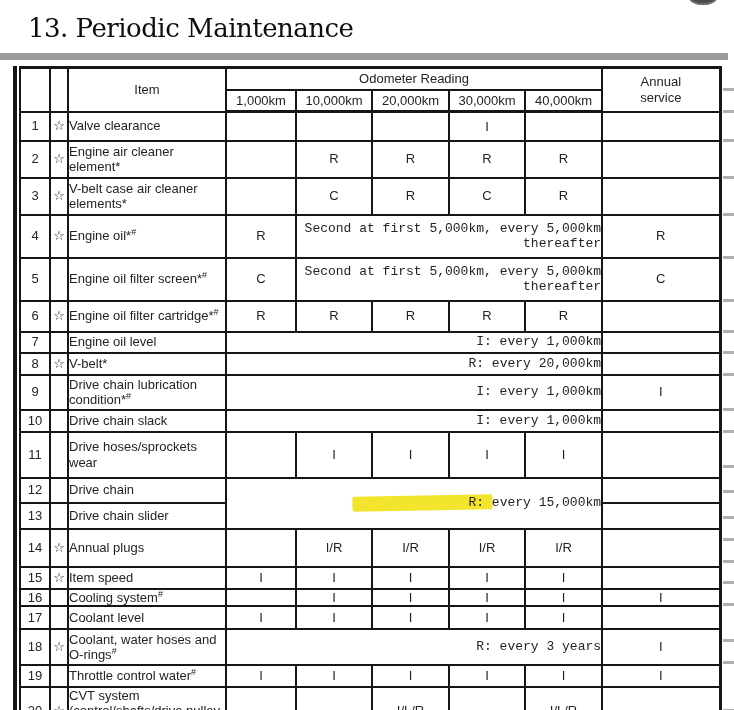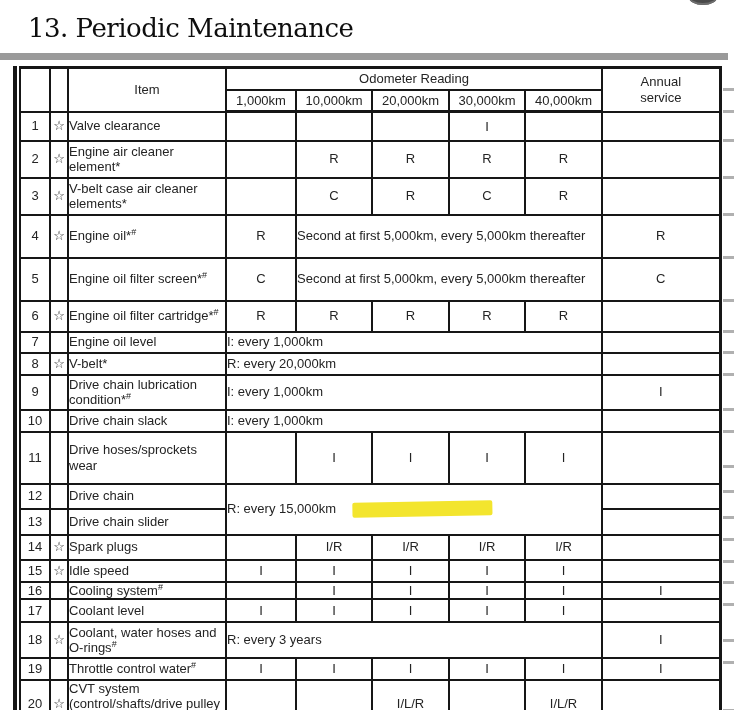--- a/index.html
+++ b/index.html
@@ -34,21 +34,21 @@
     font-size:13px;line-height:1.18;color:#242424;overflow:hidden;
   }
   thead td{text-align:center;font-size:13.5px;}
   thead tr.subhead td{border-bottom-width:3px;text-align:center;}
   .annual-wrap{display:inline-block;width:62px;text-align:center;}
   td.cell-num{text-align:center;font-size:13.5px;}
   td.cell-star{text-align:center;font-size:12px;padding:0;}
   td.cell-item{text-align:left;padding:1px 2px 1px 4px;}
   td.cell-item sup{font-size:9px;line-height:0;}
   td.letter{text-align:center;font-size:13.5px;}
-  td.span-cell{text-align:left;font-size:13px;line-height:1.3;}
+  td.span-cell{text-align:right;font-size:13px;line-height:1.3;font-family:Liberation Mono, monospace;}
   td.chain-cell{position:relative;}
   .chain-text{position:relative;z-index:1;}
   .hl-mark{
     position:absolute;z-index:0;left:50%;top:50%;
     width:140px;height:15px;
     transform:translate(-44%,-50%) rotate(-1deg);
     border-radius:2px;
   }
   .stub{position:absolute;left:723px;width:11px;height:3px;background:#b0b0b0;}
 </style>
@@ -170,21 +170,21 @@
     <td class="span-cell" colspan="5">I: every 1,000km</td>
     <td class="letter">I</td>
   </tr>
   <tr style="height:22px">
     <td class="cell-num">10</td>
     <td class="cell-star"></td>
     <td class="cell-item"><span>Drive chain slack</span><sup></sup></td>
     <td class="span-cell" colspan="5">I: every 1,000km</td>
     <td class="letter"></td>
   </tr>
-  <tr style="height:52px">
+  <tr style="height:46px">
     <td class="cell-num">11</td>
     <td class="cell-star"></td>
     <td class="cell-item"><span>Drive hoses/sprockets wear</span><sup></sup></td>
     <td class="letter"></td>
     <td class="letter">I</td>
     <td class="letter">I</td>
     <td class="letter">I</td>
     <td class="letter">I</td>
     <td class="letter"></td>
   </tr>
@@ -197,35 +197,35 @@
       <span class="chain-text">R: every 15,000km</span>
     </td>
     <td class="letter"></td>
   </tr>
   <tr style="height:26px">
     <td class="cell-num">13</td>
     <td class="cell-star"></td>
     <td class="cell-item"><span>Drive chain slider</span><sup></sup></td>
     <td class="letter"></td>
   </tr>
-  <tr style="height:25px">
+  <tr style="height:38px">
     <td class="cell-num">14</td>
     <td class="cell-star">☆</td>
-    <td class="cell-item"><span>Spark plugs</span><sup></sup></td>
+    <td class="cell-item"><span>Annual plugs</span><sup></sup></td>
     <td class="letter"></td>
     <td class="letter">I/R</td>
     <td class="letter">I/R</td>
     <td class="letter">I/R</td>
     <td class="letter">I/R</td>
     <td class="letter"></td>
   </tr>
   <tr style="height:22px">
     <td class="cell-num">15</td>
     <td class="cell-star">☆</td>
-    <td class="cell-item"><span>Idle speed</span><sup></sup></td>
+    <td class="cell-item"><span>Item speed</span><sup></sup></td>
     <td class="letter">I</td>
     <td class="letter">I</td>
     <td class="letter">I</td>
     <td class="letter">I</td>
     <td class="letter">I</td>
     <td class="letter"></td>
   </tr>
   <tr style="height:15px">
     <td class="cell-num">16</td>
     <td class="cell-star"></td>

